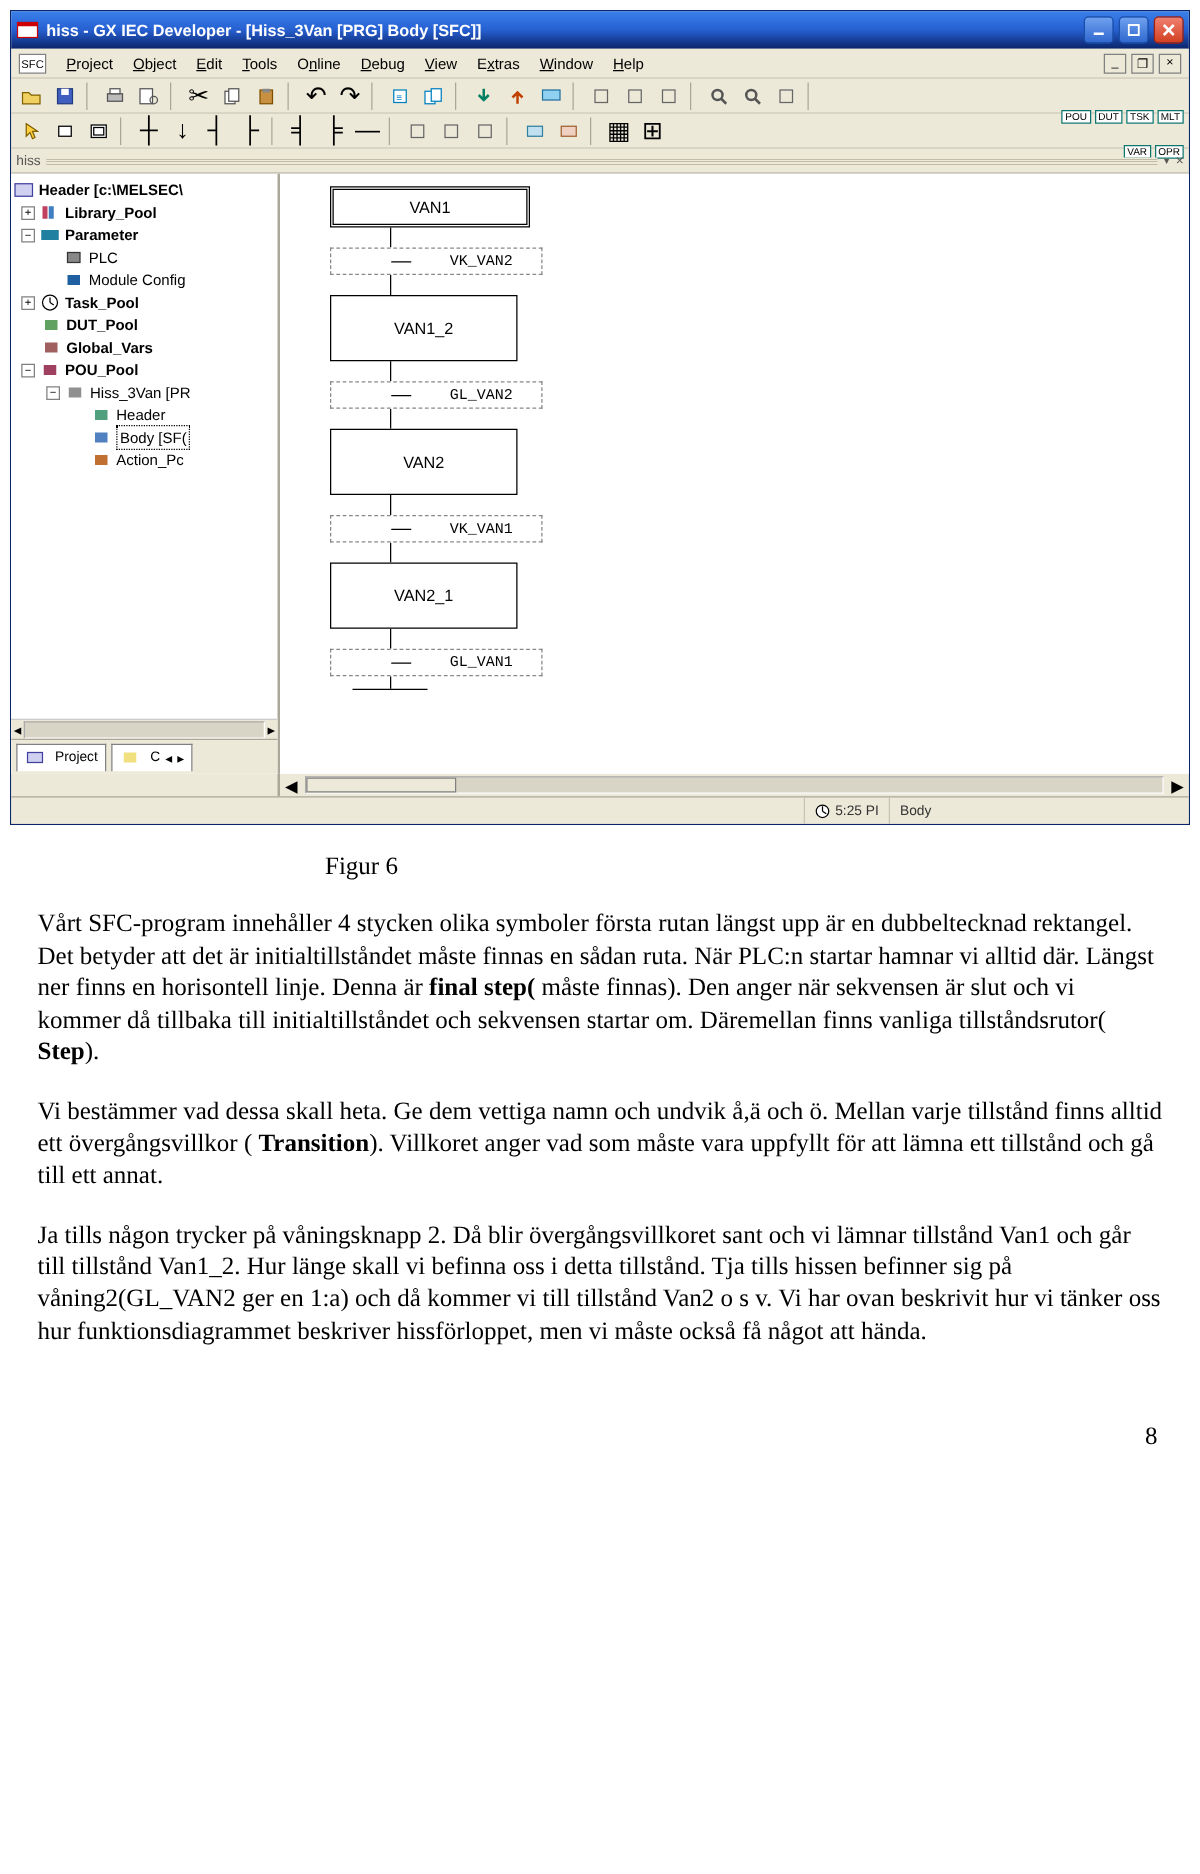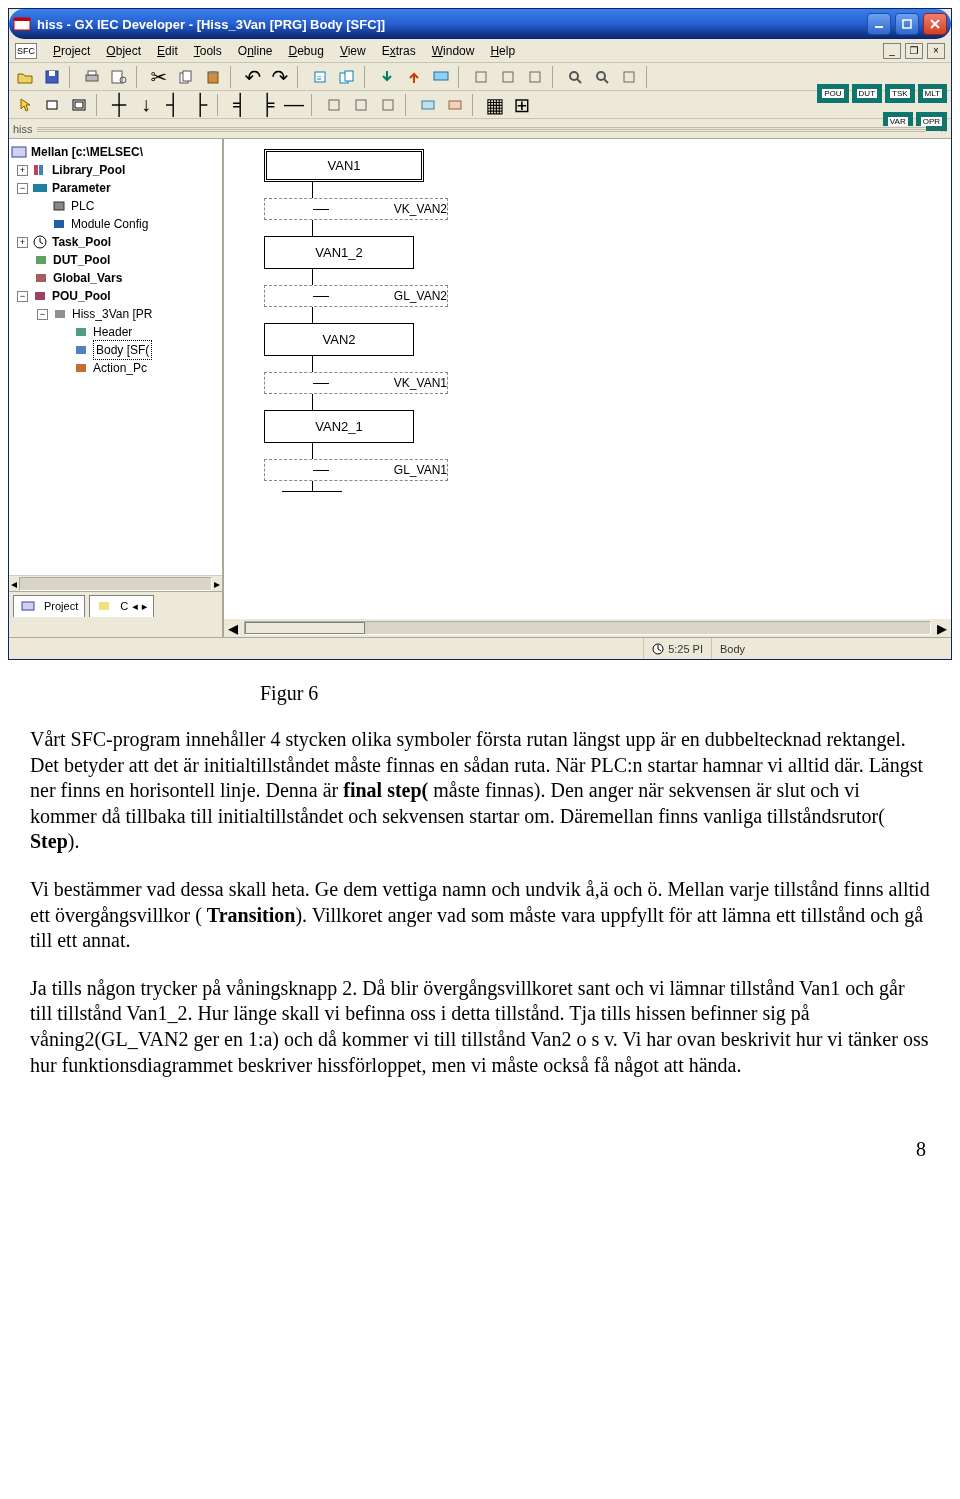--- a/index.html
+++ b/index.html
@@ -1,39 +1,39 @@
 <!DOCTYPE html>
 <html><head>
 <meta charset="utf-8">
 <style>
   * { box-sizing: border-box; margin: 0; padding: 0; }
   body { font-family: "Times New Roman", serif; font-size: 20px; background: #fff; width: 960px; }
 
   
   .window { border: 1px solid #0a246a; background: #ece9d8; margin: 8px 8px 0 8px; }
-  .titlebar { height: 30px; background: linear-gradient(#3a80ea, #265fd0 50%, #0a246a); display:flex; align-items:center; padding: 0 4px; color:#fff; font-family: Tahoma, sans-serif; font-size: 13px; border-radius: 15px; }
+  .titlebar { height: 30px; background: linear-gradient(#3a80ea, #265fd0 50%, #0a246a); display:flex; align-items:center; padding: 0 4px; color:#fff; font-family: Tahoma, sans-serif; font-size: 13px; }
   .titlebar .app-icon { width:18px; height:18px; margin-right:6px; display:inline-block; }
   .titlebar .title { flex:1; font-weight:bold; }
   .win-btns { display:flex; gap:4px; }
   .win-btn { width:24px; height:22px; border:1px solid #1b4ea8; border-radius:4px; background: linear-gradient(#6fa1ef,#2f68cf); display:flex; align-items:center; justify-content:center; color:#fff; font-family: Tahoma,sans-serif; font-size:12px; cursor:default; }
   .win-btn.close { background: linear-gradient(#f08070,#d24020); border-color:#a02010; }
 
   
   .menubar { background:#ece9d8; display:flex; align-items:center; height:24px; padding: 2px 6px; font-family: Tahoma, sans-serif; font-size:12px; border-bottom:1px solid #c8c4b4; }
   .menubar .sfr { width:22px; height:16px; border:1px solid #808080; background:#fff; font-size:9px; display:flex; align-items:center; justify-content:center; margin-right:8px; }
   .menuitem { padding: 2px 8px; cursor:default; position:relative; }
   .menuitem .ul { text-decoration: underline; }
   .mdi-ctrls { margin-left:auto; display:flex; gap:4px; align-items:center; }
   .mdi-btn { width:18px; height:16px; border:1px solid #808080; background:#ece9d8; display:flex; align-items:center; justify-content:center; font-size:10px; cursor:default; }
 
   
   .toolbar { display:flex; align-items:center; height:28px; padding:2px 4px; gap:3px; background:#ece9d8; border-bottom:1px solid #c8c4b4; font-family:Tahoma,sans-serif; }
   .tool { width:24px; height:22px; border:1px solid transparent; display:flex; align-items:center; justify-content:center; cursor:default; }
   .sep { width:6px; height:22px; border-left:1px solid #aca899; margin:0 2px; }
-  .mini-txt { font-size:8px; border:5px solid #0f766e; padding:0 2px; background:#fff;margin-top:33px; }
+  .mini-txt { font-size:8px; border:1px solid #0f766e; padding:0 2px; background:#fff;margin-top:33px; }
 
   
   .panehdr { display:flex; align-items:center; height:20px; background:#ece9d8; border-bottom:1px solid #aca899; font-family:Tahoma,sans-serif; font-size:11px; color:#555; padding:0 4px; gap:4px; }
   .panehdr .grip { flex:1; height:6px; background: repeating-linear-gradient(0deg,#c0bca8,#c0bca8 1px,#ece9d8 1px,#ece9d8 2px); }
 
   
   .client { display:flex; height:480px; background:#fff; }
   .tree-pane { width:215px; border-right:2px solid #aca899; display:flex; flex-direction:column; background:#fff; font-family: "MS Sans Serif", Tahoma, sans-serif; font-size:12px; }
   .tree { flex:1; overflow:hidden; padding:4px 2px; line-height:18px; }
   .tree-row { white-space:nowrap; display:flex; align-items:center; height:18px; }
@@ -42,23 +42,23 @@
   .bold { font-weight:bold; }
   .sel-node { border:1px dotted #000; padding:0 2px; }
   .tree-scroll { height:16px; background:#ece9d8; display:flex; align-items:center; justify-content:space-between; padding:0 2px; border-top:1px solid #ccc; }
   .hscroll-inner { flex:1; height:14px; background:#d8d5c6; border:1px inset #fff; margin:0 2px; }
   .tree-tabs { height:28px; display:flex; align-items:center; padding:0 4px; gap:4px; border-top:1px solid #aca899; background:#ece9d8; }
   .stab { display:flex; align-items:center; gap:4px; height:22px; padding:0 6px; border:1px solid #808080; border-bottom:none; background:#fff; font-size:11px; }
 
   
   .sfc-wrap { flex:1; position:relative; background:#fff; overflow:hidden; }
   .sfc { position:absolute; left:20px; top:10px; width:230px; font-family: Arial, sans-serif; font-size:13px; }
-  .step-box { border:1px solid #000; padding:8px 0; text-align:center; width:150px; background:#fff; margin-left:20px; }
+  .step-box { border:1px solid #000; padding:18px 0; text-align:center; width:150px; background:#fff; margin-left:20px; }
   .step-box.initial { border:3px double #000; padding:6px 0; width:160px; }
-  .dashbox { border:1px dashed #888; padding:3px 0 3px 72px; width:184px; margin-left:20px; font-family: Liberation Sans, sans-serif; font-size:12px; text-align:right; background:#fff; position:relative; }
+  .dashbox { border:1px dashed #888; padding:3px 0 3px 72px; width:170px; margin-left:20px; font-family: Liberation Mono, monospace; font-size:12px; text-align:center; background:#fff; position:relative; }
   .dashbox::before { content:""; position:absolute; left:48px; top:50%; width:16px; border-top:1.5px solid #000; }
   .vline { width:0; border-left:1.5px solid #000; margin-left:68px; height:16px; }
   .halfline { width:0; border-left:1.5px solid #000; margin-left:68px; height:10px; }
 
   .client-hscroll { height:18px; background:#ece9d8; display:flex; align-items:center; }
   .client-hscroll .bar { flex:1; height:14px; background:#d8d5c6; border:1px inset #fff; margin:0 2px; position:relative; }
   .client-hscroll .thumb { position:absolute; left:0; top:0; height:100%; width:120px; background:#ece9d8; border:1px solid #808080; }
 
   
   .statusbar { height:22px; background:#ece9d8; border-top:1px solid #aca899; display:flex; align-items:center; font-family: Tahoma, sans-serif; font-size:11px; color:#333; }
@@ -312,21 +312,21 @@
   <div class="client">
 
     <div class="tree-pane">
       <div class="tree">
         <div class="tree-row">
           <span class="tree-icon">
               <svg width="16" height="14">
                 <rect x="1" y="2" width="14" height="10" fill="#d0d0f0" stroke="#4040a0"></rect>
               </svg>
             </span>
-          <span class="bold">Mellan [c:\MELSEC\</span>
+          <span class="bold">Header [c:\MELSEC\</span>
         </div>
         <div class="tree-row" style="padding-left:6px">
           <span class="expander">+</span>
           <span class="tree-icon">
               <svg width="16" height="14">
                 <rect x="2" y="2" width="4" height="10" fill="#c04060"></rect>
                 <rect x="7" y="2" width="4" height="10" fill="#4080c0"></rect>
               </svg>
             </span>
           <span class="bold">Library_Pool</span>

